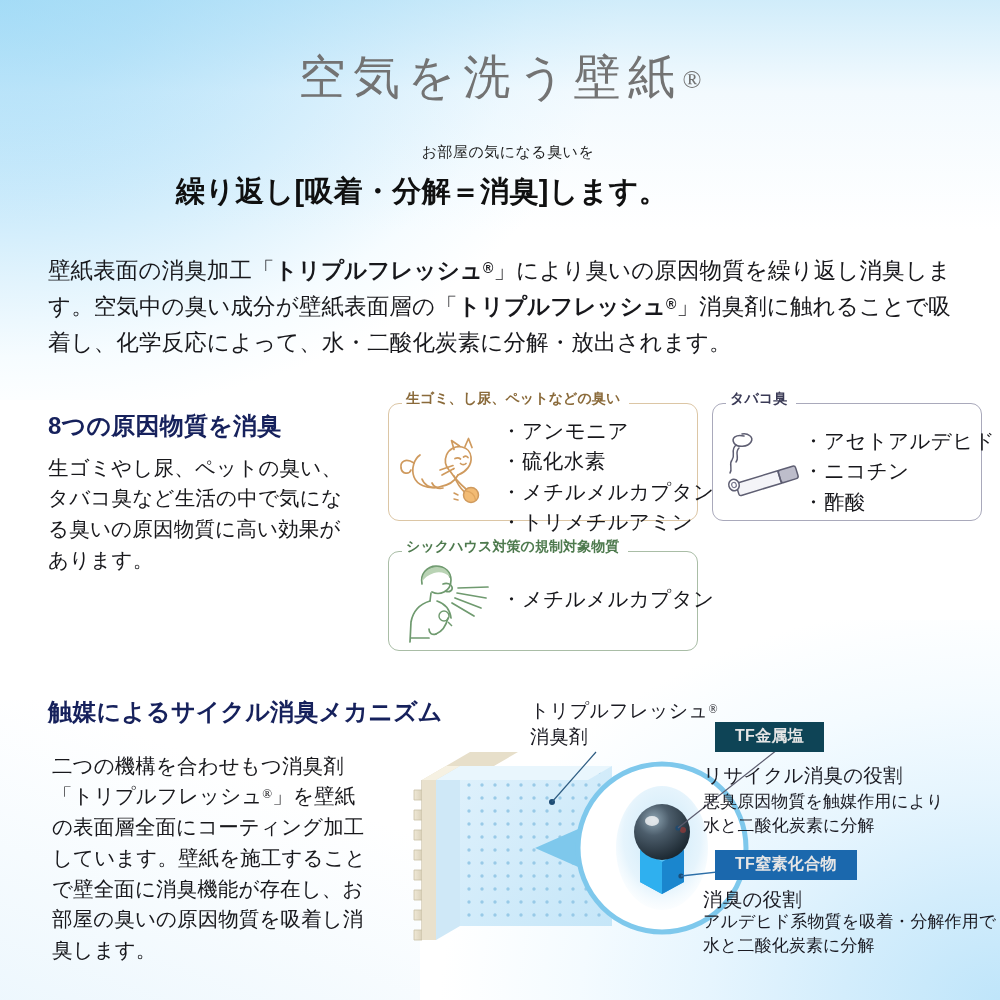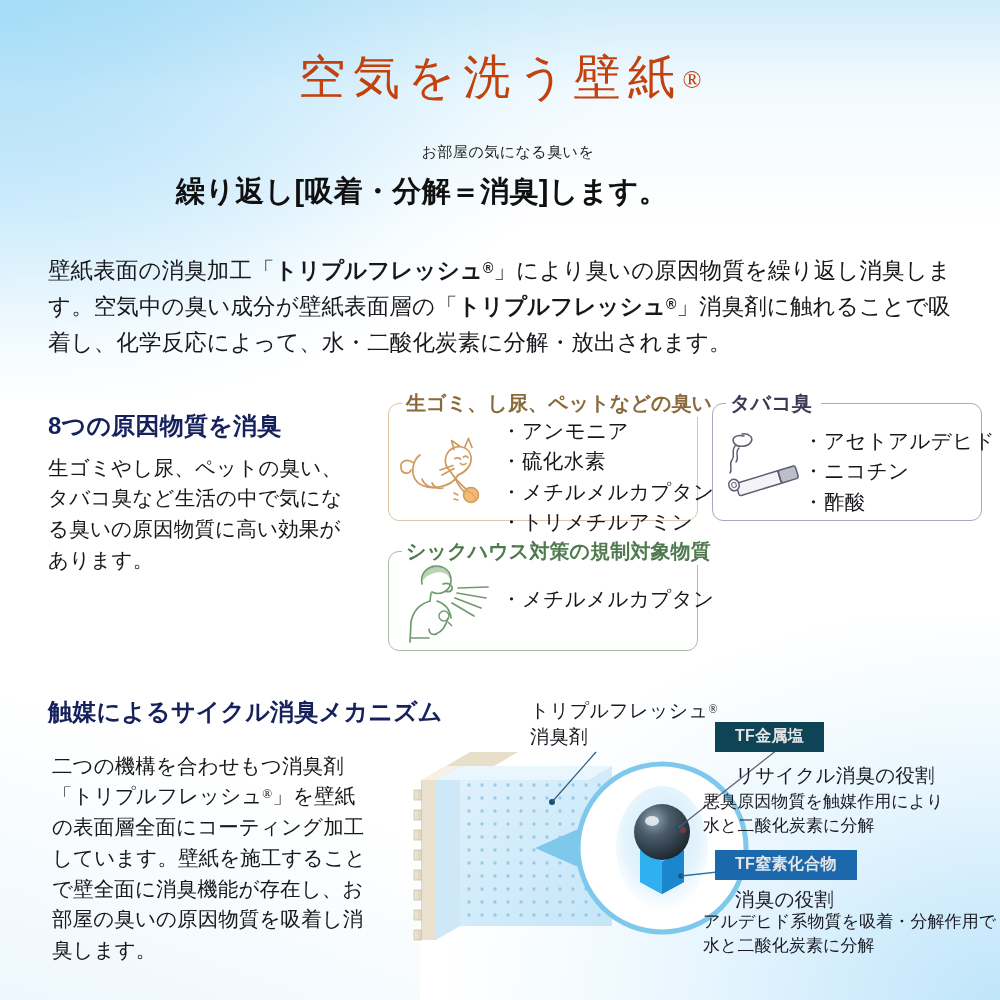--- a/index.html
+++ b/index.html
@@ -34,21 +34,21 @@
     position:absolute;left:0;bottom:0;width:420px;height:300px;
     background:linear-gradient(20deg,rgba(223,241,252,0.55) 0%,rgba(255,255,255,0) 70%);
     pointer-events:none;
   }
 
   .layer{position:relative;z-index:2;}
 
   
   #main-title{
     position:absolute;left:0;top:46px;width:1000px;text-align:center;
-    font-size:47px;letter-spacing:.16em;color:#c2410c;
+    font-size:47px;letter-spacing:.16em;color:#737373;
     font-family:"Liberation Serif","DejaVu Serif",serif;
     font-weight:400;white-space:nowrap;
   }
   #main-title .reg{font-size:25px;vertical-align:0.20em;letter-spacing:0;}
 
   #sub-line-1{
     position:absolute;left:0;top:143px;width:1000px;text-align:center;
     font-size:15px;color:#1d1d1d;letter-spacing:.03em;
     font-family:"Liberation Sans","DejaVu Sans",sans-serif;
     margin-left:8px;
@@ -87,21 +87,21 @@
     position:absolute;
     border:1.6px solid #999;
     border-radius:11px;
     box-sizing:border-box;
     background:transparent;
   }
   .odor-box .legend{
     position:absolute;top:-14px;left:13px;
     padding:0 9px 0 4px;
     background:#ffffff;
-    font-size:20px;font-weight:bold;letter-spacing:.005em;
+    font-size:14px;font-weight:bold;letter-spacing:.005em;
     font-family:"Liberation Sans","DejaVu Sans",sans-serif;
     white-space:nowrap;
   }
   .odor-list{
     position:absolute;
     font-size:20.5px;line-height:1.38;letter-spacing:.02em;
     color:#17171b;
     font-family:"Liberation Serif","DejaVu Serif",serif;
     white-space:nowrap;
   }
@@ -156,21 +156,20 @@
     white-space:nowrap;
   }
   #badge-metal{left:715px;top:722px;background:#0e4456;}
   #badge-nitro{left:715px;top:850px;background:#1b68ad;}
 
   .tf-role{
     position:absolute;
     font-size:19.5px;color:#1a1a22;letter-spacing:.01em;
     font-family:"Liberation Serif","DejaVu Serif",serif;
     white-space:nowrap;
-    margin-left:32px;
   }
   .tf-desc{
     position:absolute;
     font-size:17px;line-height:1.42;color:#1a1a22;letter-spacing:.005em;
     font-family:"Liberation Serif","DejaVu Serif",serif;
     white-space:nowrap;
   }
   #role-metal{left:703px;top:762px;}
   #desc-metal{left:703px;top:790px;}
   #role-nitro{left:703px;top:886px;}

